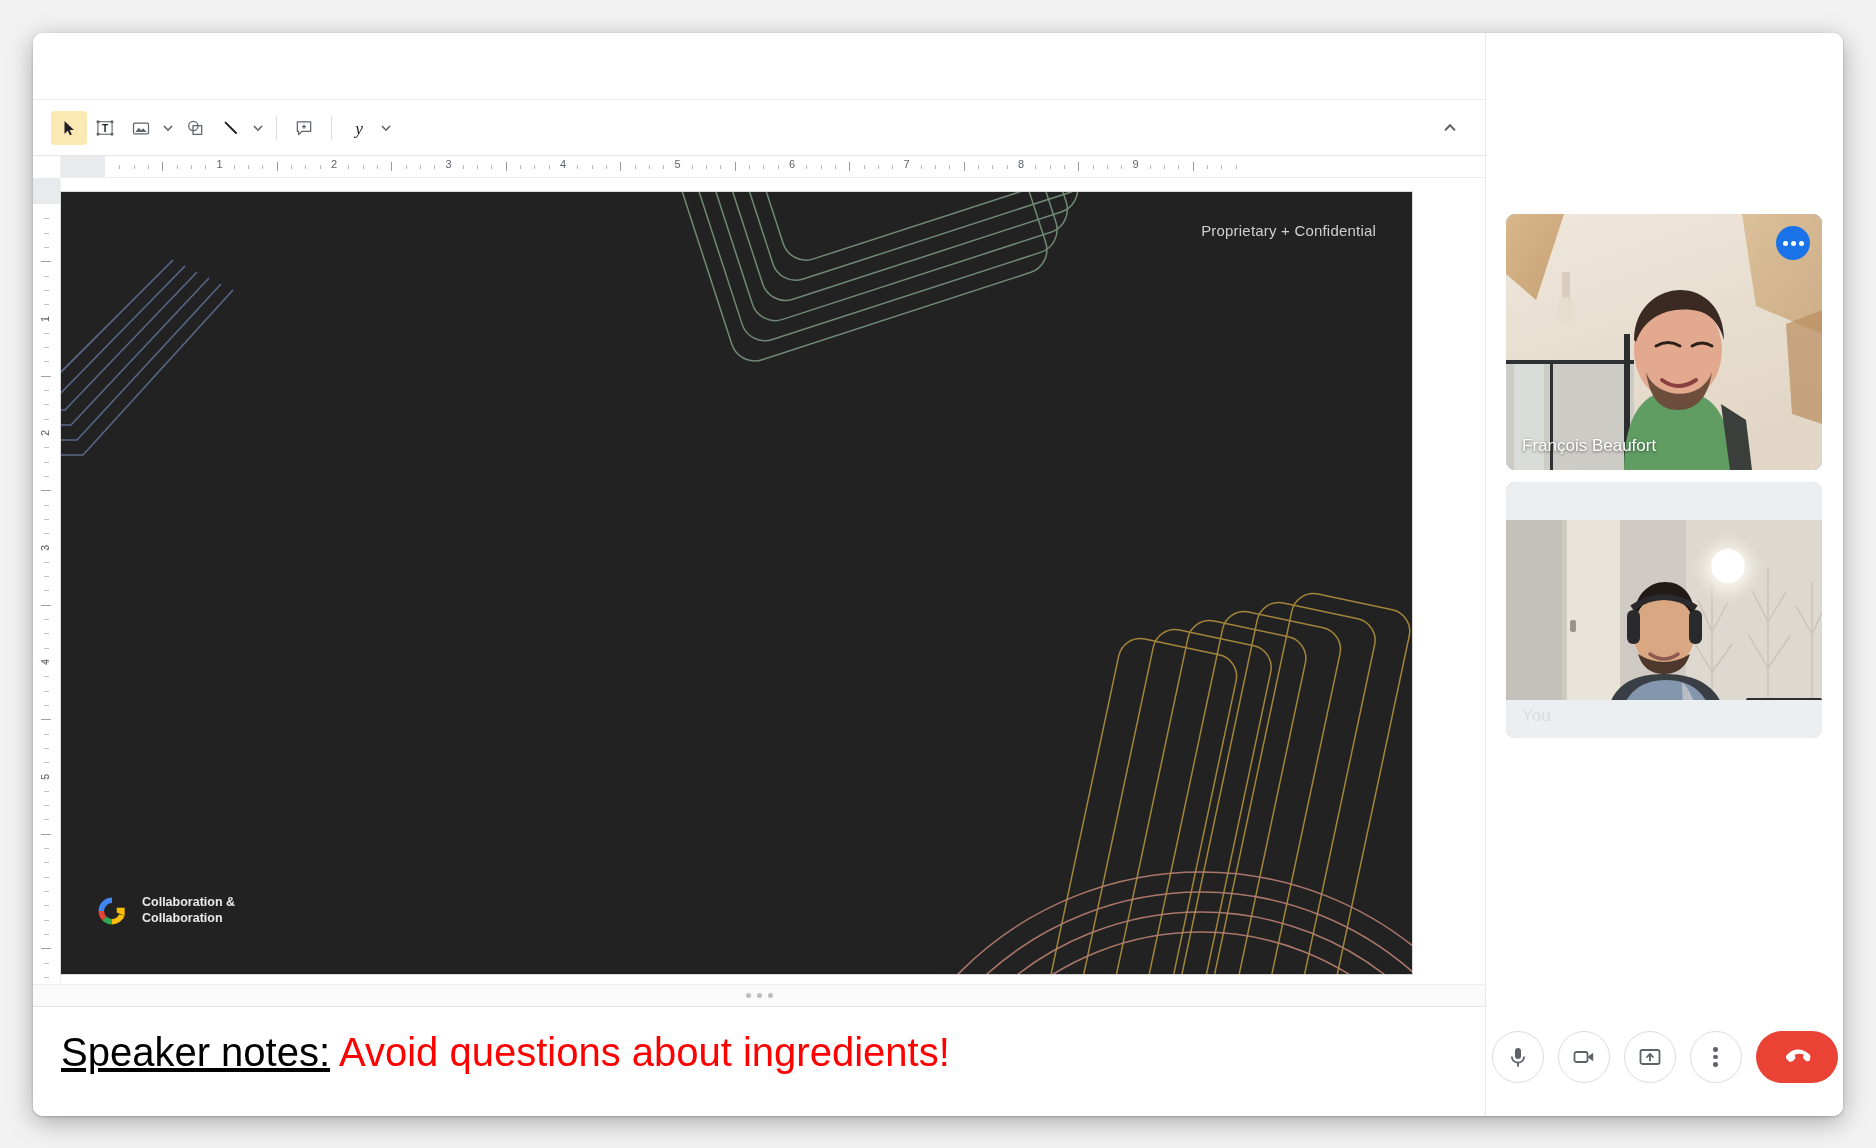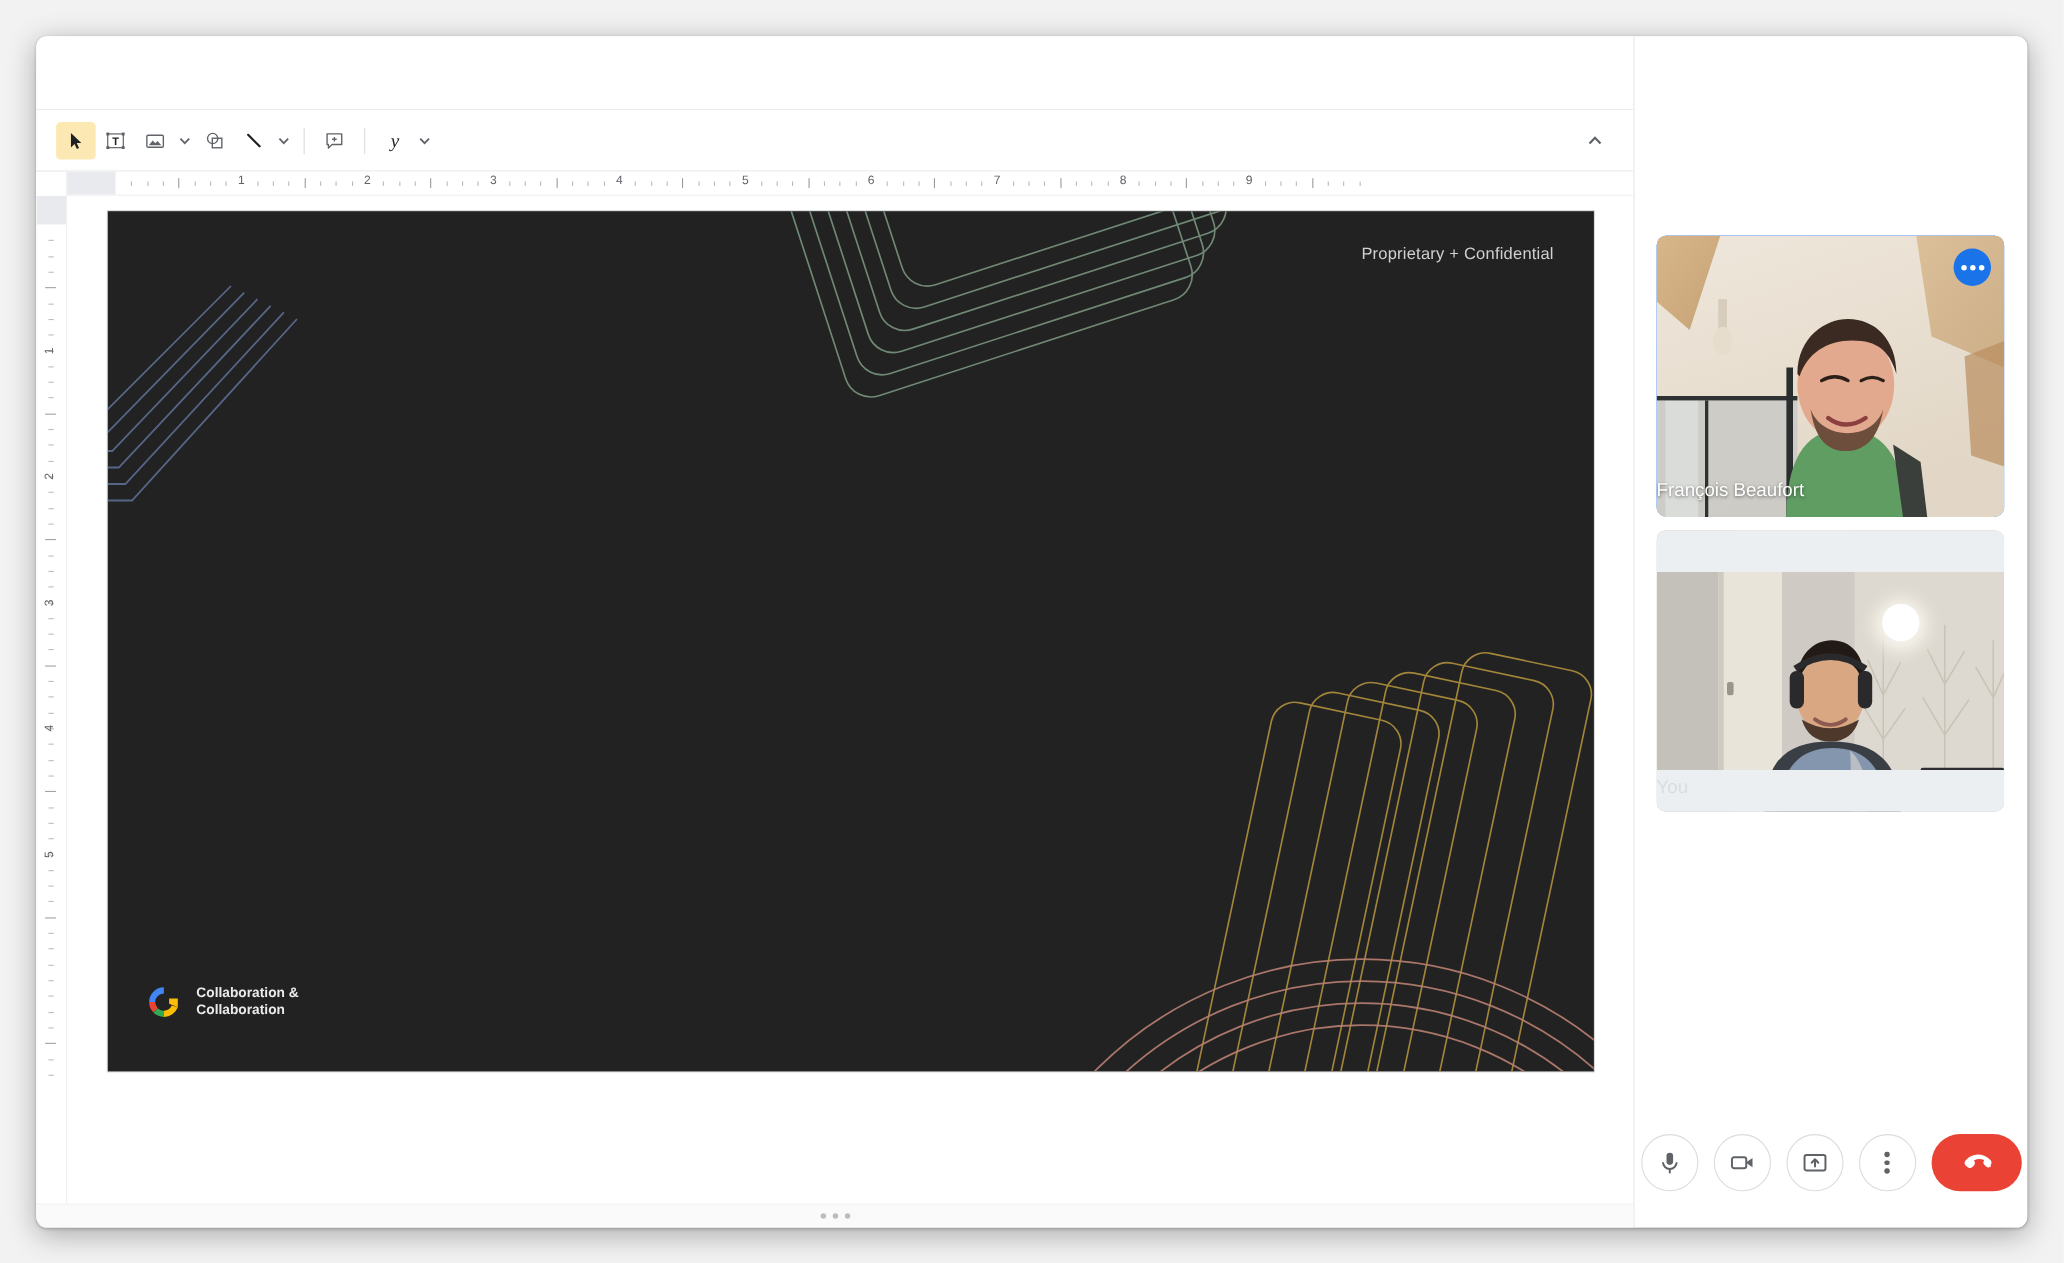--- a/index.html
+++ b/index.html
@@ -72,21 +72,21 @@
   .ruler-v .pad { position:absolute; left:0; right:0; background:#e8eaed; }
   .ruler-v .tick { position:absolute; left:11px; width:5px; height:1px; background:#bfbfbf; }
   .ruler-v .tick.maj { left:8px; width:10px; background:#a2a2a2; }
   .ruler-v .num {
     position:absolute; left:9px; font-size:11px; color:#5f6368;
     transform:translateY(-50%) rotate(-90deg); transform-origin:center;
   }
 
   .canvas-area {
     flex:1; position:relative; background:#fff;
-    display:flex; align-items:flex-start; justify-content:center;
+    display:flex; align-items:flex-start; 
     padding-top: 14px;
   }
 
   
   .slide {
     position:relative;
     width:1351px; height:782px;
     background:#222222;
     overflow:hidden;
     box-shadow: 0 0 0 1px #d9d9d9;
@@ -151,21 +151,21 @@
   }
   .tiles { flex:1; padding: 181px 20px 0 20px; display:flex; flex-direction:column; gap:12px; }
 
   .tile {
     position:relative; width:316px; height:256px;
     border-radius:9px; overflow:hidden; background:#eceff1; flex:none;
   }
   .tile.speaking { outline:4px solid #4285f4; outline-offset:-4px; }
   .tile .vid { position:absolute; inset:0; }
   .tile .name {
-    position:absolute; left:0; bottom:14px;
+    position:absolute; left:16px; bottom:14px;
     color:#fff; font-size:17px; text-shadow:0 1px 3px rgba(0,0,0,.55);
     font-family:"Liberation Sans",sans-serif; z-index:4;
   }
   .tile .name.dim { color:#dadce0; text-shadow:none; bottom:12px; }
   .tile .more {
     position:absolute; right:12px; top:12px; width:34px;height:34px;border-radius:50%;
     background:#1a73e8; display:flex;align-items:center;justify-content:center; gap:3px; cursor:pointer; z-index:5;
   }
   .tile .more i { width:5px;height:5px;border-radius:50%;background:#fff; display:block;}
   .letterbox-t, .letterbox-b { position:absolute; left:0; right:0; background:#eceff1; z-index:3;}
@@ -482,20 +482,26 @@
         </div>
       </div>
     </div>
 
     <div class="splitter">
       <i></i>
       <i></i>
       <i></i>
     </div>
 
+    <div class="notes">
+      <div class="notes-line">
+        <span class="notes-label">Speaker notes:</span>
+        <span class="notes-body">Avoid questions about ingredients!</span>
+      </div>
+    </div>
   </div>
 
   <div id="meet">
 
 
     <div class="tiles">
 
       <div class="tile speaking">
         <svg class="vid" viewBox="0 0 316 256" preserveAspectRatio="xMidYMid slice">
           <defs>

